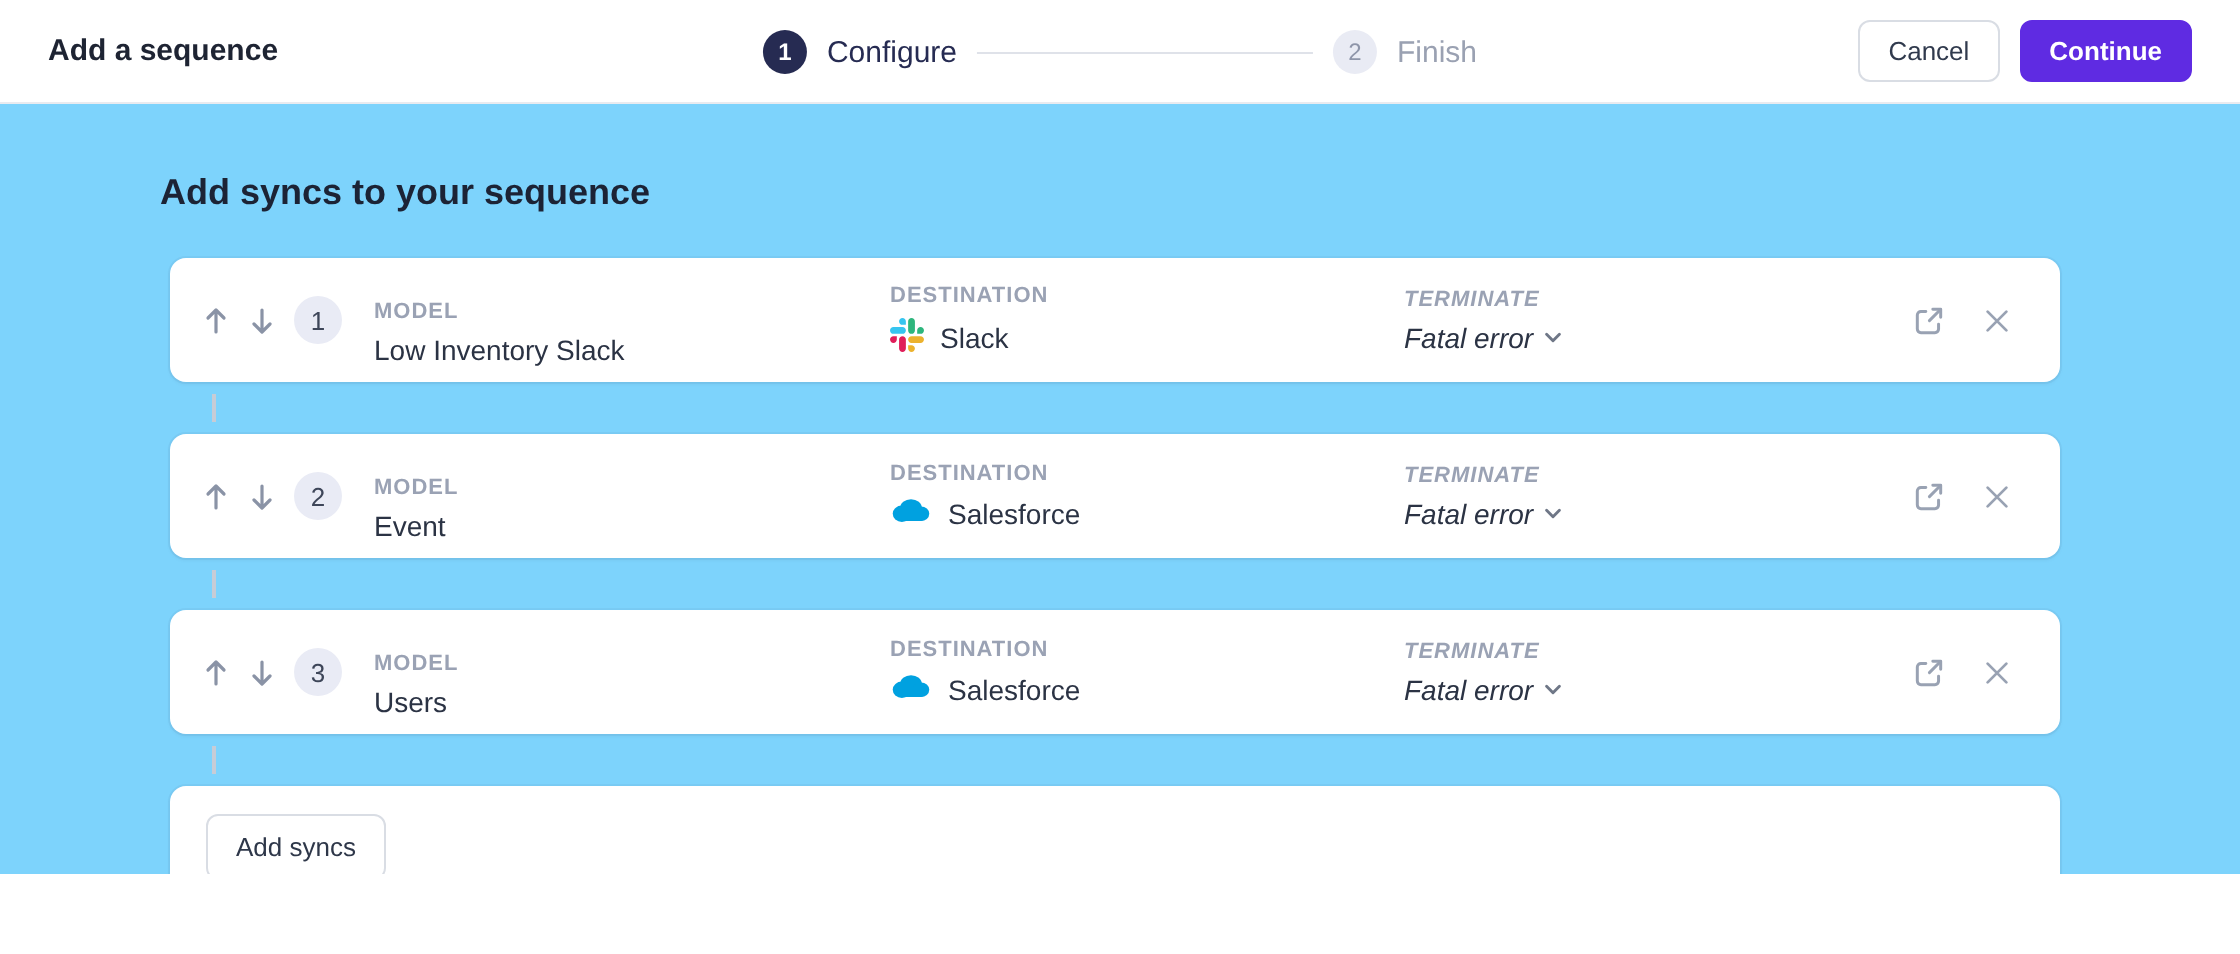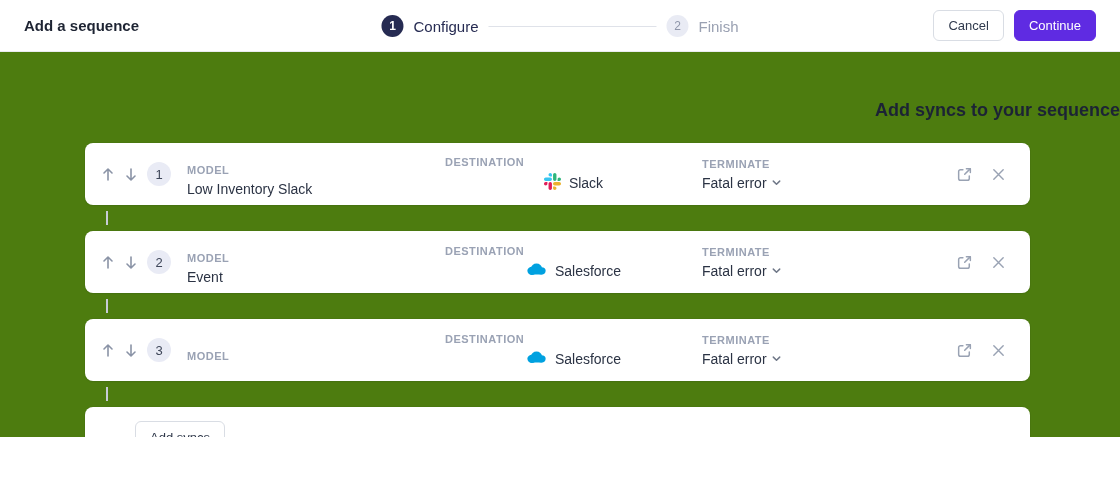--- a/index.html
+++ b/index.html
@@ -1,19 +1,19 @@
 <!DOCTYPE html>
 <html><head>
 <meta charset="utf-8">
 <style>
   * { margin:0; padding:0; box-sizing:border-box; }
   html,body { background:#ffffff; }
   .page {
     width:1120px; height:437px; position:relative; overflow:hidden;
-    background:#4d7c0f;
+    background:#7dd3fc;
     font-family:"Liberation Sans", sans-serif;
   }
   
   .topbar {
     position:relative; height:52px; background:#ffffff;
     border-bottom:1px solid #e9ebf0;
     display:flex; align-items:center; justify-content:space-between;
     padding:0 24px;
   }
   .topbar-title { font-size:15px; font-weight:700; color:#1e2433; }
@@ -31,59 +31,58 @@
   .step-circle.inactive { background:#e9ebf4; color:#8e95a9; font-weight:500; }
   .step-label { font-size:15px; color:#262b52; font-weight:500; }
   .step-label.inactive { color:#9aa1b2; font-weight:400; }
   .step-line { width:168px; height:1px; background:#dfe2e9; }
   .topbar-actions { display:flex; gap:10px; align-items:center; }
   .btn {
     font-family:inherit; font-size:13px; border-radius:6px;
     padding:7px 14px; cursor:pointer; line-height:1.2;
   }
   .btn-cancel { background:#ffffff; border:1px solid #d9dde4; color:#303a4d; }
-  .btn-continue { background:#5f2be2; border:1px solid #5f2be2; color:#ffffff; font-weight:400; }
+  .btn-continue { background:#5f2be2; border:1px solid #5f2be2; color:#ffffff; font-weight:700; }
   
   .section-heading {
     font-size:18px; font-weight:700; color:#1c2335;
-    margin:48px 0 22px 80px;
-    text-align:right;
+    margin:34px 0 22px 80px;
   }
   .cards { margin:0 90px 0 85px; }
   .sync-card {
     background:#ffffff; border-radius:8px; height:62px;
     box-shadow:0 1px 2px rgba(20,24,40,.06), 0 0 0 1px rgba(20,24,40,.04);
     display:flex; align-items:center; padding:0 24px 0 16px;
   }
   .gap-connector { height:26px; display:flex; align-items:center; padding-left:21px; }
   .gap-connector .tick { width:2px; height:14px; background:#c7ccd6; }
   .row-controls { width:86px; display:flex; align-items:center; gap:9px; flex:none; }
   .arrow-btn { display:flex; align-items:center; cursor:pointer; }
   .badge {
     width:24px; height:24px; border-radius:50%; background:#e9ebf5;
     color:#3e4659; font-size:13px; display:flex; align-items:center; justify-content:center;
   }
   .col { display:flex; flex-direction:column; gap:5px; }
   .col-label { font-size:11px; color:#9aa2b4; letter-spacing:.045em; font-weight:600; }
   .col-value { font-size:14px; color:#2b3344; }
   .model-col { width:258px; flex:none;margin-top:12px; }
   .dest-col { width:257px; flex:none; }
-  .term-col { flex:1; }
-  .dest-value { display:flex; align-items:center; gap:8px;justify-content:center; }
+  .term-col { flex:1;font-style:italic; }
+  .dest-value { display:flex; align-items:center; gap:8px; }
   .term-value { display:flex; align-items:flex-start; gap:4px; cursor:pointer; }
   .row-actions { display:flex; gap:18px; align-items:center; flex:none; }
   .icon-btn { display:flex; align-items:center; cursor:pointer; }
   .add-card {
     background:#ffffff; border-radius:8px; height:60px;
     box-shadow:0 1px 2px rgba(20,24,40,.06), 0 0 0 1px rgba(20,24,40,.04);
     display:flex; align-items:center; padding:0 24px 0 18px;
   }
   .add-btn {
     font-family:inherit; background:#ffffff; border:1px solid #d9dde4;
-    border-radius:6px; padding:8px 14px; font-size:13px; color:#2e3749; cursor:pointer;margin-left:32px;
+    border-radius:6px; padding:8px 14px; font-size:13px; color:#2e3749; cursor:pointer;
   }
 </style>
 </head>
 <body>
 
 <div class="page">
 
   <div class="topbar">
     <div class="topbar-title">Add a sequence</div>
 
@@ -244,20 +243,21 @@
         </span>
         <span class="arrow-btn">
           <svg width="14" height="15" viewBox="0 0 14 15" fill="none" stroke="#8a93a6" stroke-width="1.6" stroke-linecap="round" stroke-linejoin="round">
               <path d="M7 2v10.5M3 9l4 4 4-4"></path>
             </svg>
         </span>
         <span class="badge">3</span>
       </div>
       <div class="col model-col">
         <div class="col-label">MODEL</div>
+        <div class="col-value">Users</div>
       </div>
       <div class="col dest-col">
         <div class="col-label">DESTINATION</div>
         <div class="col-value dest-value">
           <span>
             <svg width="21" height="15" viewBox="0 0 46 32">
               <ellipse cx="13" cy="19" rx="10" ry="9" fill="#00a1e0"></ellipse>
               <ellipse cx="23" cy="13" rx="12" ry="10" fill="#00a1e0"></ellipse>
               <ellipse cx="34" cy="19" rx="9" ry="8" fill="#00a1e0"></ellipse>
               <rect x="7" y="16" width="32" height="11" rx="5.5" fill="#00a1e0"></rect>

